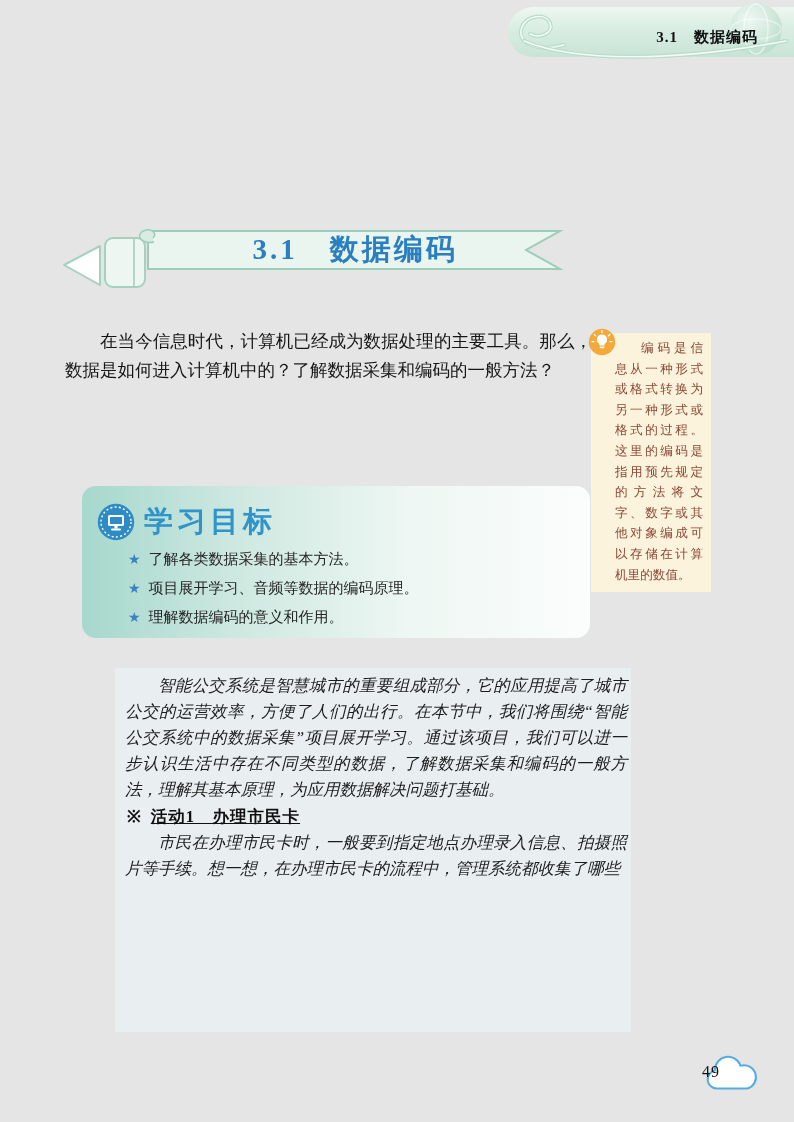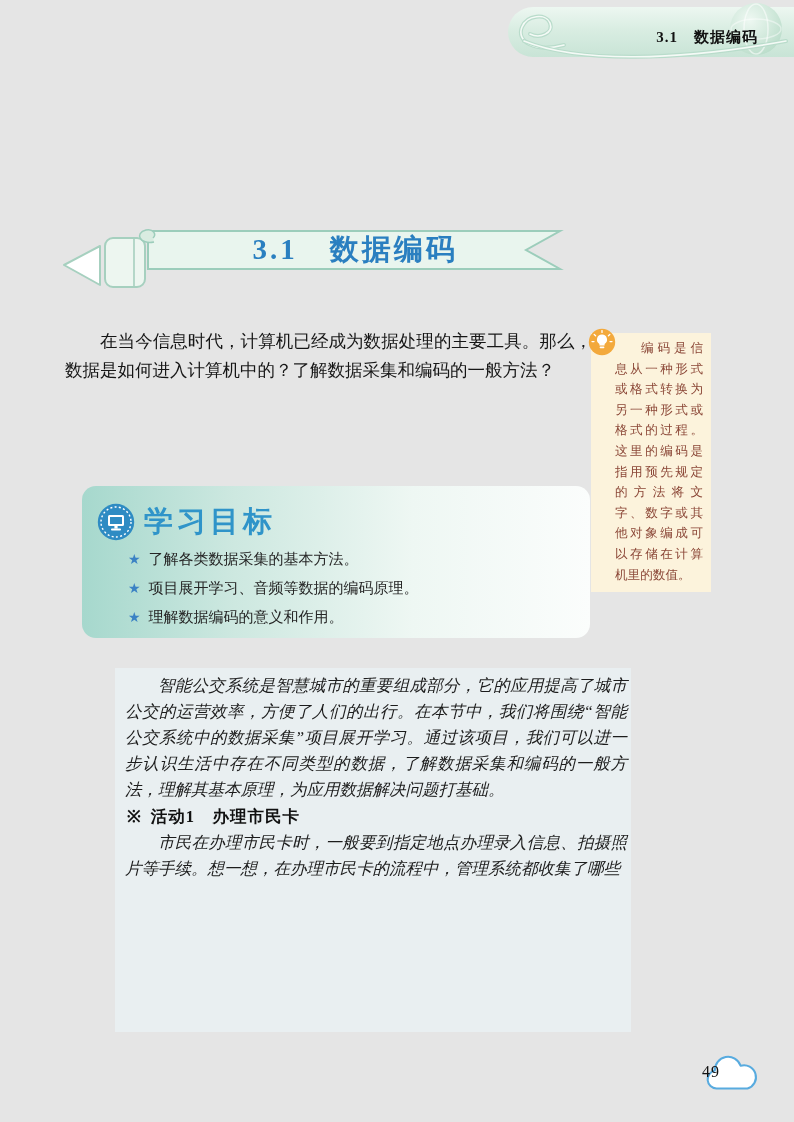--- a/index.html
+++ b/index.html
@@ -87,21 +87,21 @@
     font-family:"Liberation Sans", sans-serif;
     font-size:20px; font-weight:bold; letter-spacing:2px; color:#2e88c6;
     white-space:nowrap;
   }
   .task-title { margin-left:22px; }
   .activity-head {
     display:flex; align-items:baseline; height:25px; margin:1px 0 1px 2px;
     font-size:16.5px; font-weight:bold; color:#111;
   }
   .activity-head .marker { margin-right:10px; font-weight:bold; }
-  .activity-head .atitle { letter-spacing:1px; }
+  .activity-head .atitle { letter-spacing:1px;text-decoration:underline; }
 
   
   .cloud-badge { position:absolute; left:702px; top:1050px; width:60px; height:45px; }
   .cloud-badge svg { position:absolute; left:0; top:0; }
   .cloud-num {
     position:absolute; left:0; top:13px; width:60px; text-align:left;
     font-size:16px; color:#111; letter-spacing:1px;
   }
 </style>
 </head>

